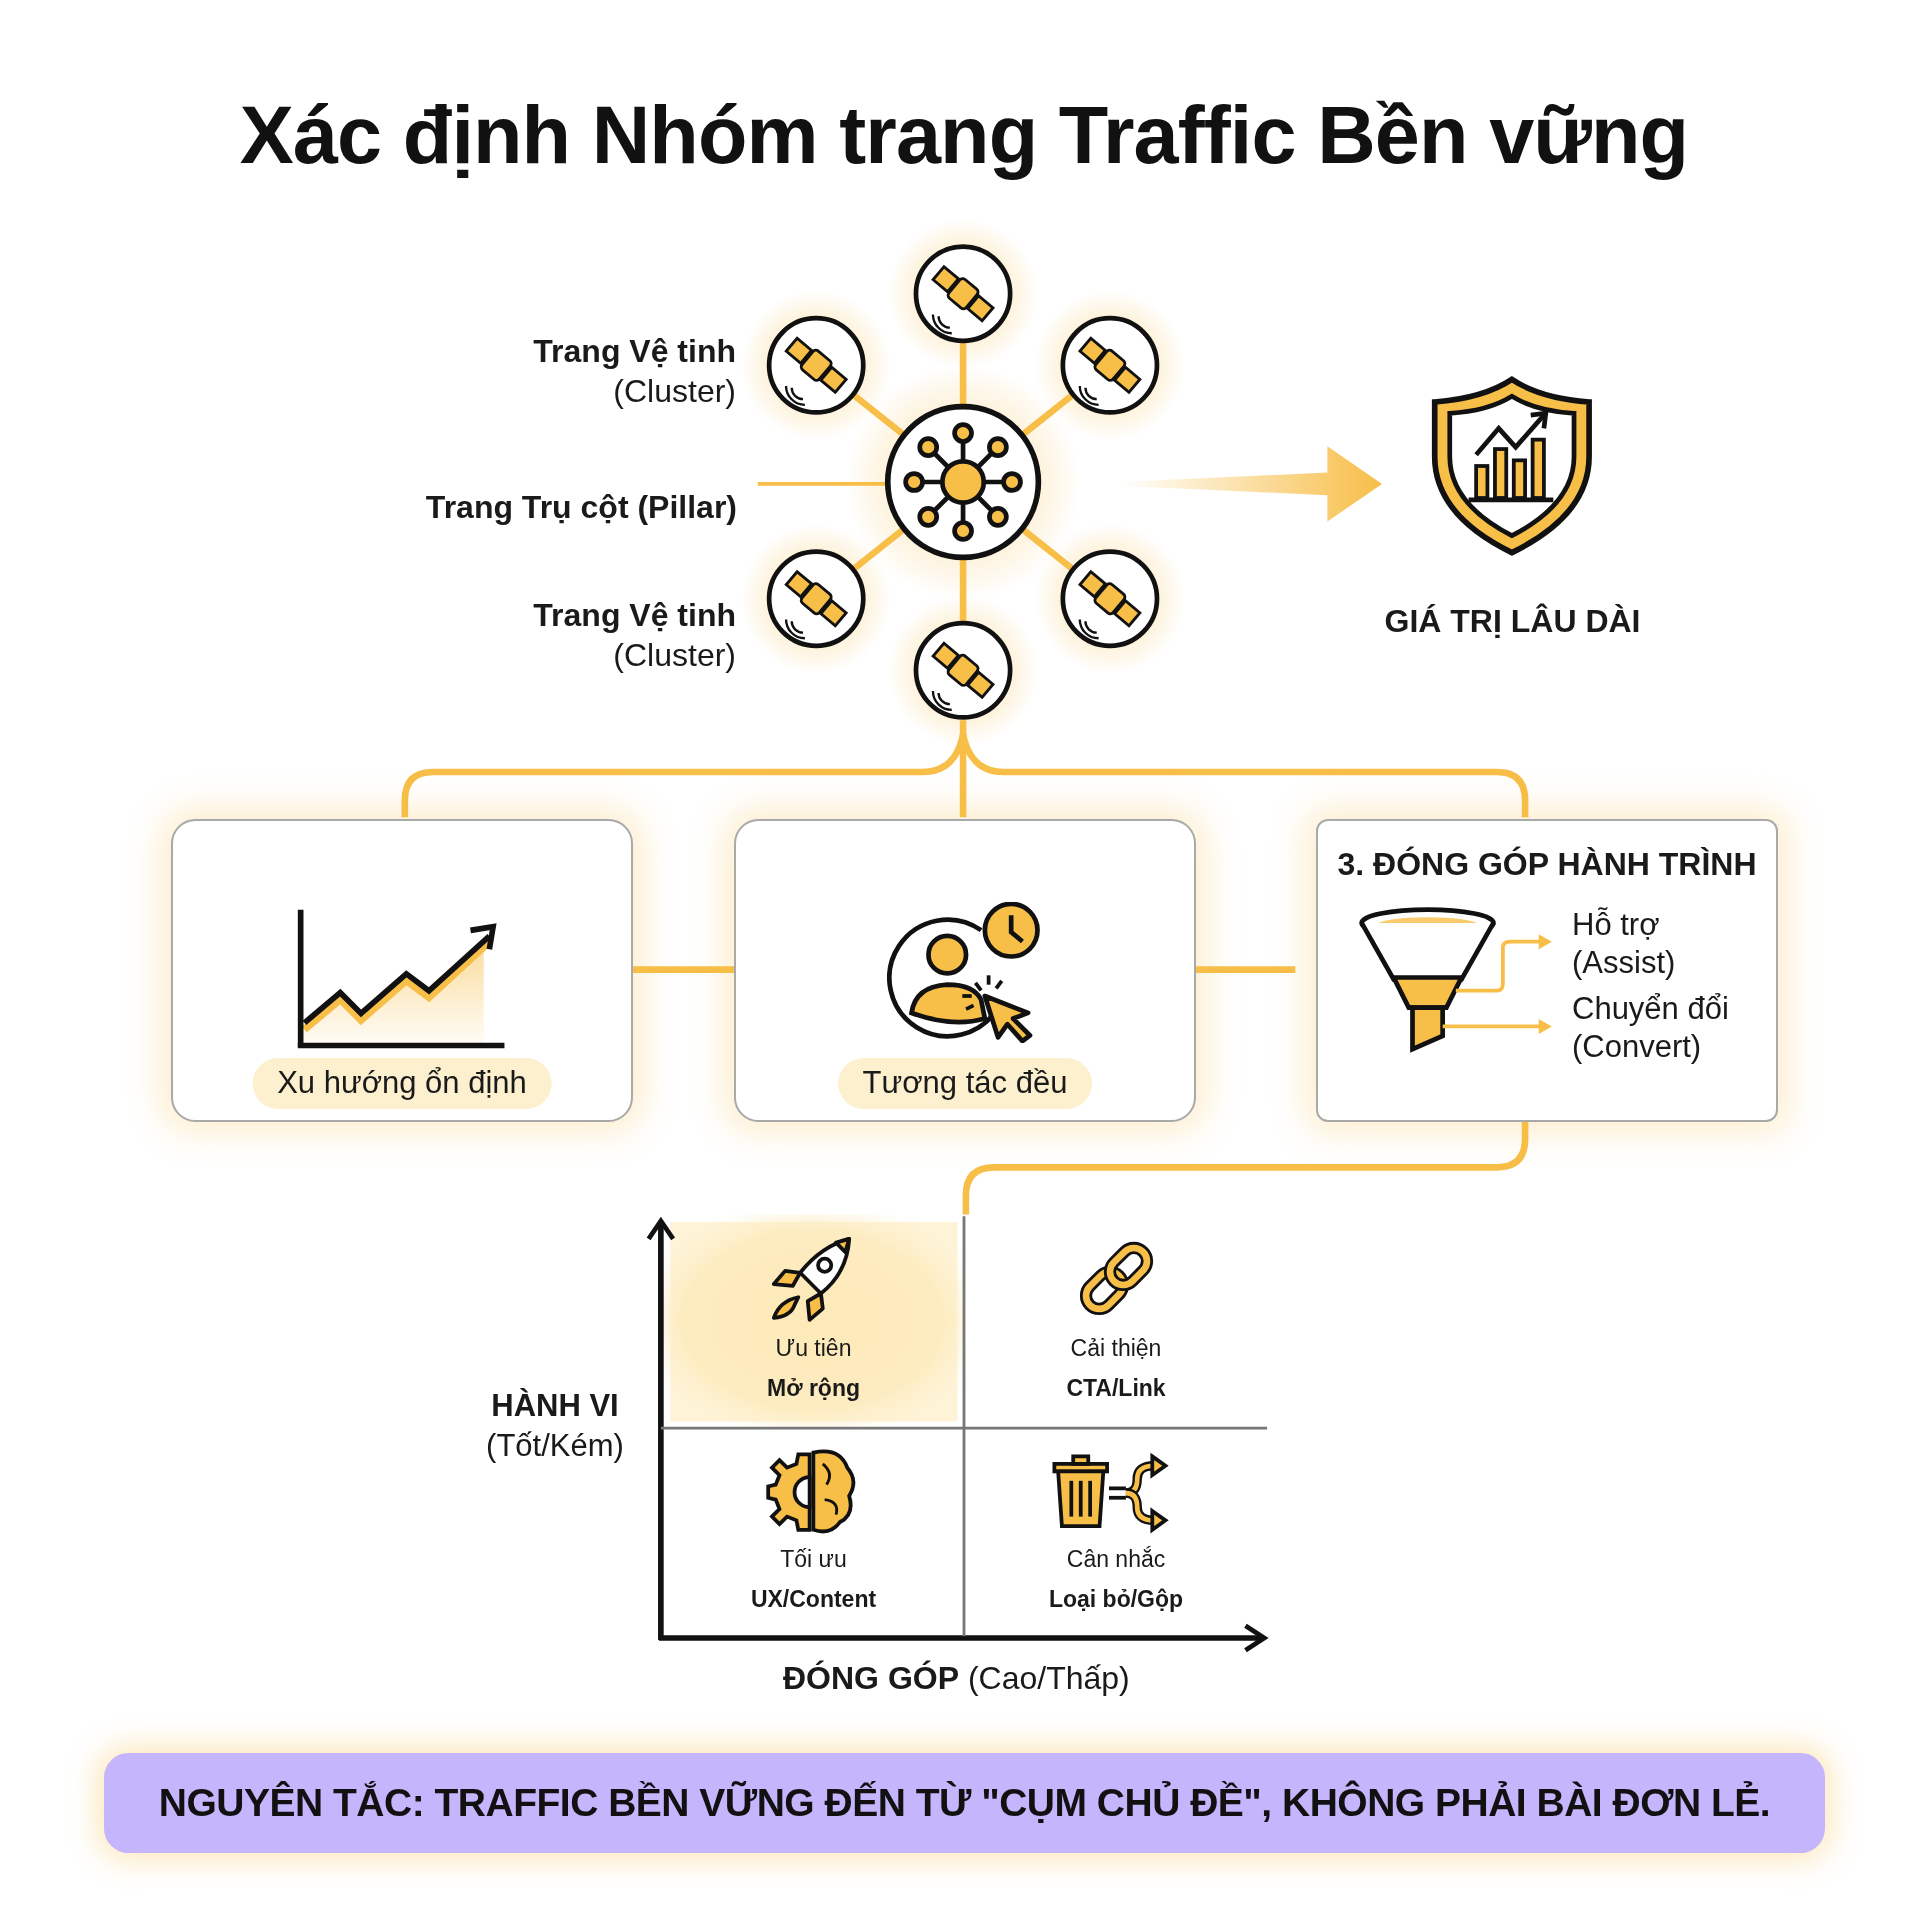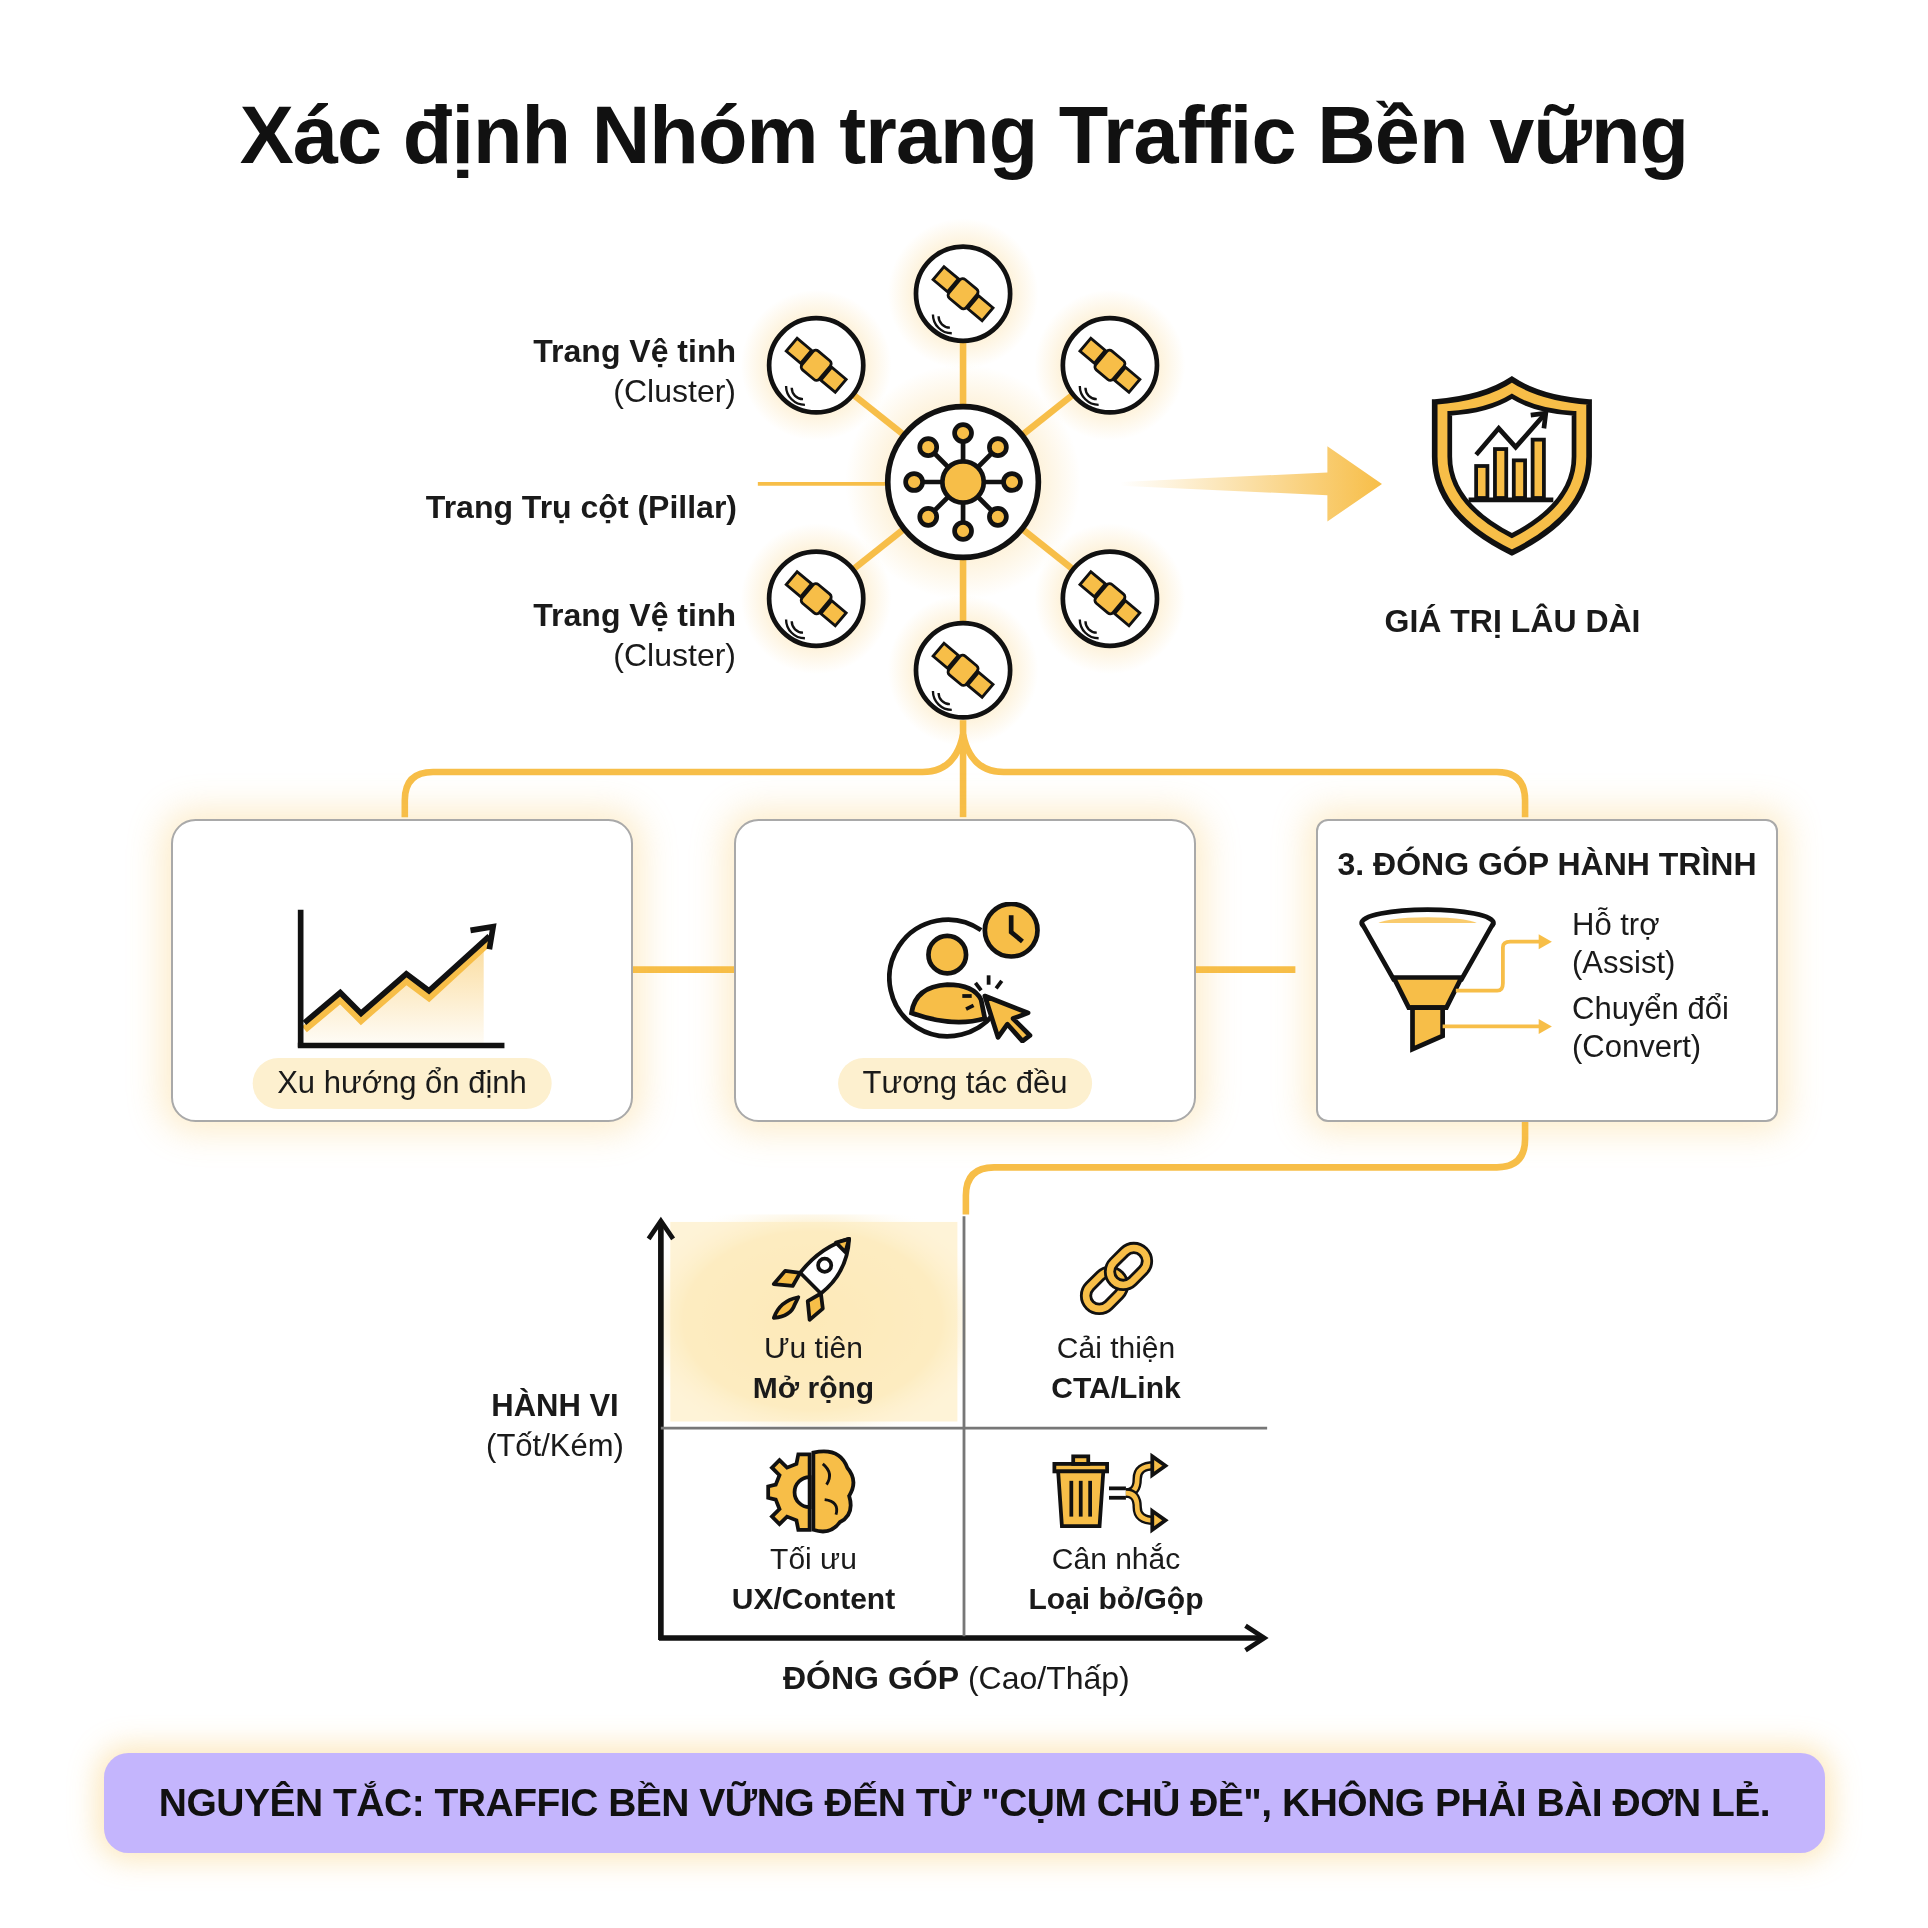--- a/index.html
+++ b/index.html
@@ -25,21 +25,21 @@
   .card-title {
     position:absolute; left:0; top:24.5px; width:100%; text-align:center;
     font-size:32px; font-weight:bold; color:#1a1a1a;
   }
   .pill {
     position:absolute; bottom:11.3px; left:50%; transform:translateX(-50%);
     background:#fdf0cf; border-radius:28px; padding:7.5px 24.5px;
     font-size:31px; white-space:nowrap; color:#1a1a1a;
   }
   .funnel-lbl { position:absolute; font-size:31px; line-height:38px; color:#1a1a1a; }
-  .quad-text { position:absolute; text-align:center; font-size:30px; line-height:40px; color:#1a1a1a; }
+  .quad-text { position:absolute; text-align:center; font-size:23px; line-height:40px; color:#1a1a1a; }
   .quad-text b { font-weight:bold; }
   .axis-y { position:absolute; text-align:center; font-size:31px; line-height:40px; }
   .axis-x { position:absolute; font-size:32px; }
   .banner {
     position:absolute; left:104px; top:1753px; width:1721px; height:100px;
     background:#c4b5fd; border-radius:24.5px;
     box-shadow:0 0 28px 7.5px rgba(247,190,72,0.35);
     display:flex; align-items:center; justify-content:center;
     font-size:39px; font-weight:bold; color:#111; letter-spacing:-0.5px;
   }

